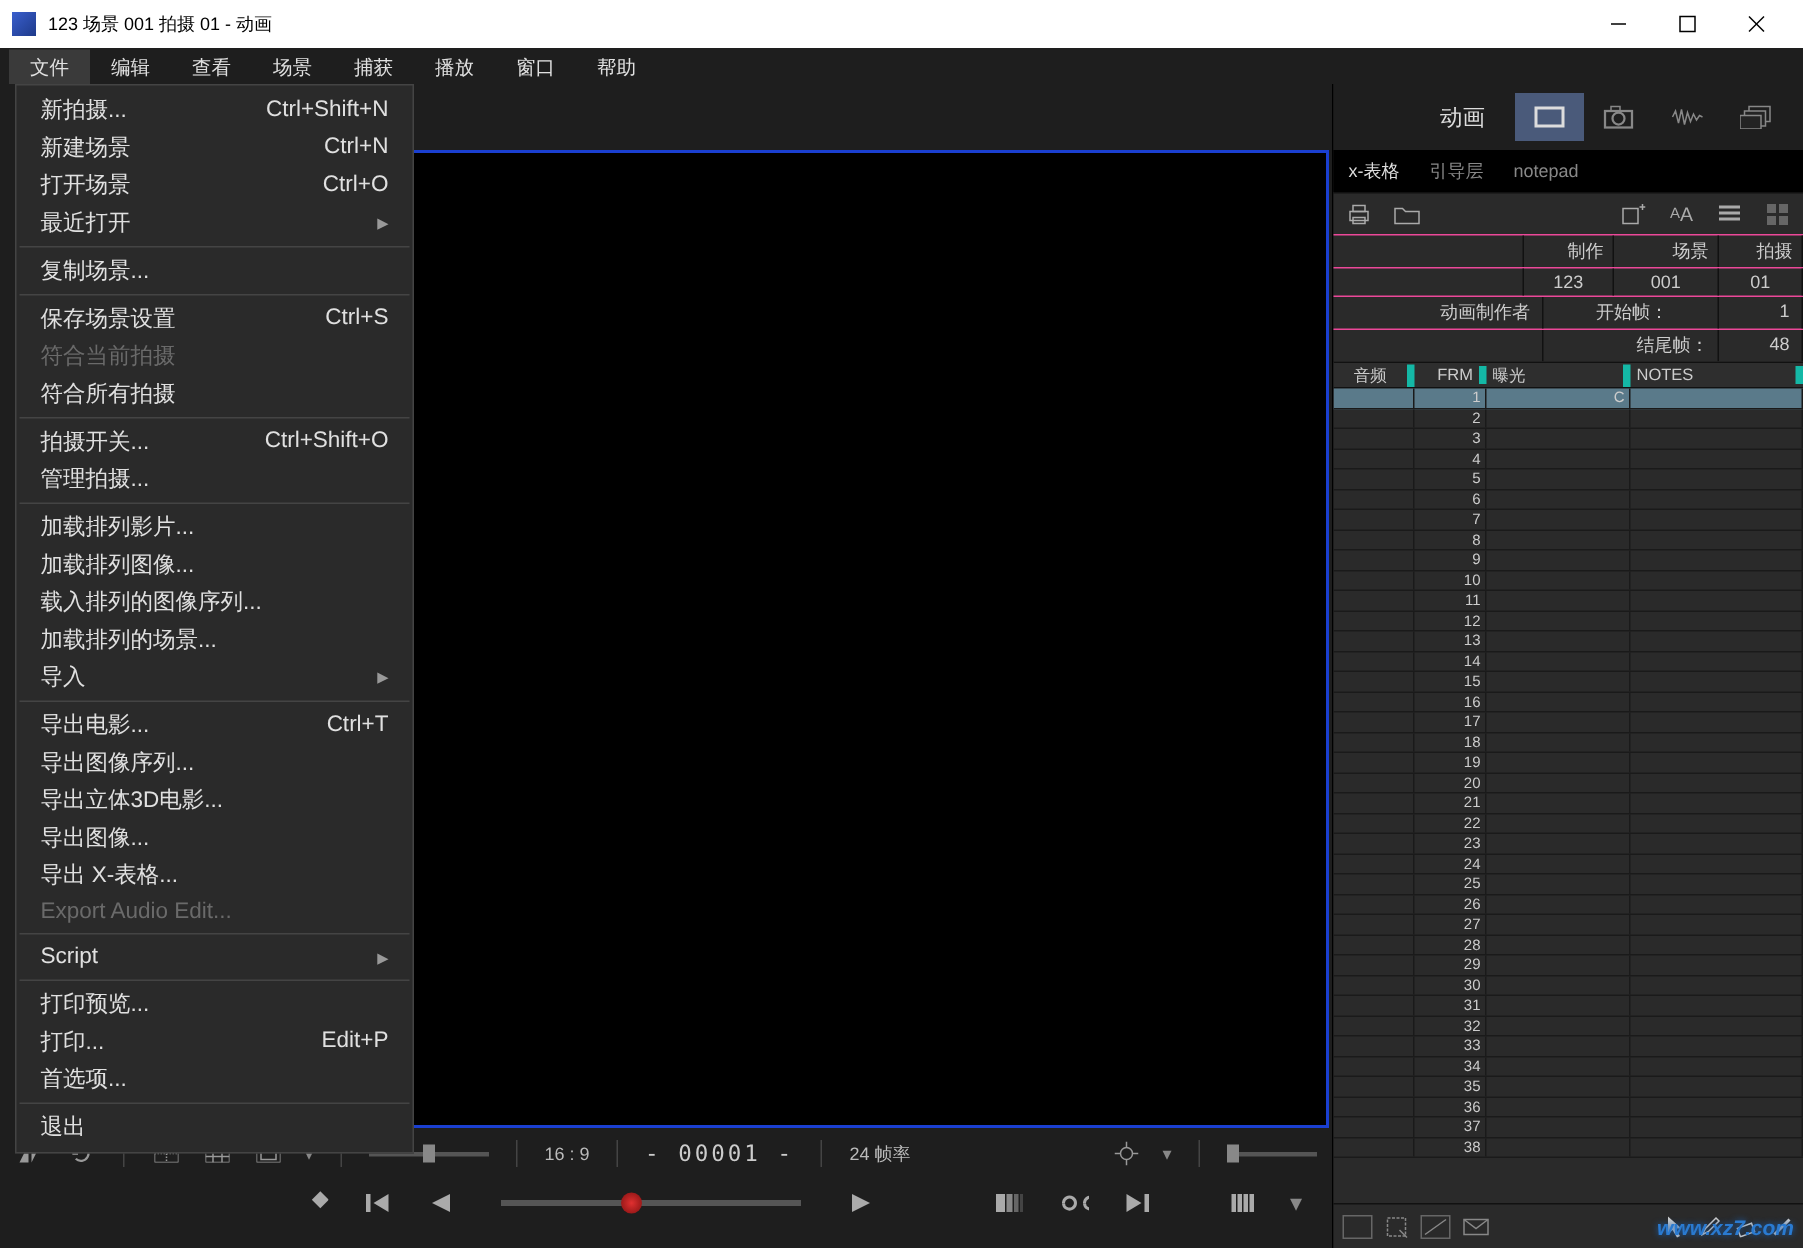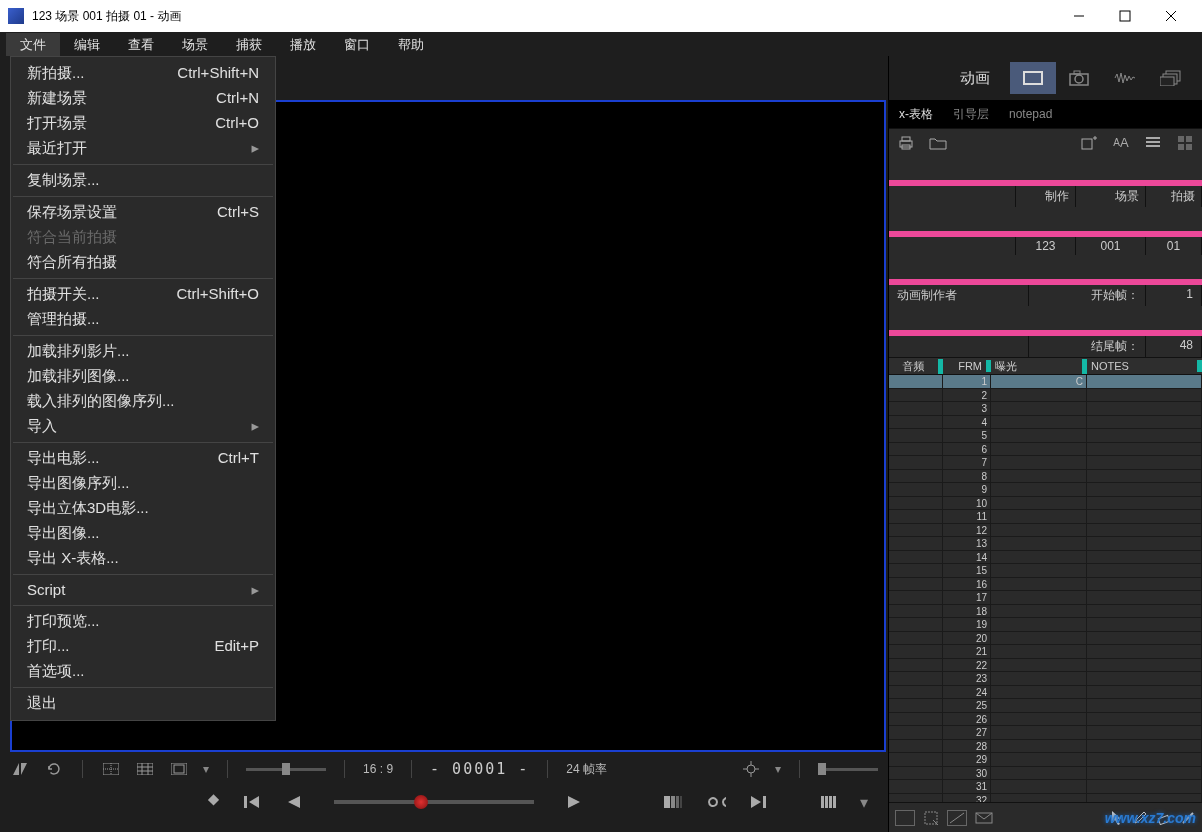--- a/index.html
+++ b/index.html
@@ -57,21 +57,21 @@
 
 .sub-tabs { height: 28px; display: flex; align-items: center; padding: 0 10px; gap: 20px; font-size: 12px; background: #000000; }
 .sub-tabs .sub-tab { color: #888; }
 .sub-tabs .sub-tab.active { color: #ddd; }
 
 .panel-toolbar { height: 28px; display: flex; align-items: center; padding: 0 6px; gap: 10px; background: #2a2a2a; border-top: 1px solid #111; }
 .panel-toolbar .spacer { flex: 1; }
 .panel-toolbar .tb-icon { width: 22px; height: 20px; display: flex; align-items: center; justify-content: center; }
 
 .info-header { background: #2a2a2a; font-size: 12px; }
-.info-header .row { display: flex; border-top: 6px solid #ec4899; margin-top: 24px; }
+.info-header .row { display: flex; border-top: 1px solid #ec4899; }
 .info-header .cell { padding: 2px 8px; border-right: 1px solid #111; text-align: center; }
 .info-header .label-cell { text-align: right; padding-right: 6px; }
 
 .xsheet { flex: 1; overflow: hidden; background: #2a2a2a; font-size: 11px; }
 .xsheet .header-row { display: flex; background: #2e2e2e; border-top: 1px solid #111; border-bottom: 1px solid #111; height: 18px; align-items: center; }
 .xsheet .header-row .col { border-right: 5px solid #14b8a6; padding: 0 4px; }
 .xsheet .data-row { display: flex; height: 13.5px; border-bottom: 1px solid #1a1a1a; }
 .xsheet .data-row .col { border-right: 1px solid #1a1a1a; text-align: right; padding: 0 3px; font-size: 10px; line-height: 13px; }
 .xsheet .data-row.selected { background: #5a7a8a; }
 .xsheet .col-audio { width: 54px; }
@@ -169,39 +169,45 @@
     <div class="item">
       <span>加载排列影片...</span>
     </div>
     <div class="item">
       <span>加载排列图像...</span>
     </div>
     <div class="item">
       <span>载入排列的图像序列...</span>
     </div>
     <div class="item">
+      <span>加载排列的场景...</span>
+    </div>
+    <div class="item">
       <span>导入</span>
       <span class="arrow">▸</span>
     </div>
     <div class="sep"></div>
     <div class="item">
       <span>导出电影...</span>
       <span>Ctrl+T</span>
     </div>
     <div class="item">
       <span>导出图像序列...</span>
     </div>
     <div class="item">
       <span>导出立体3D电影...</span>
     </div>
     <div class="item">
       <span>导出图像...</span>
     </div>
     <div class="item">
       <span>导出 X-表格...</span>
+    </div>
+    <div class="item disabled">
+      <span>Export Audio Edit...</span>
     </div>
     <div class="sep"></div>
     <div class="item">
       <span>Script</span>
       <span class="arrow">▸</span>
     </div>
     <div class="sep"></div>
     <div class="item">
       <span>打印预览...</span>
     </div>
@@ -427,22 +433,22 @@
       <div class="cell label-cell" style="width:70px;">场景</div>
       <div class="cell label-cell" style="width:56px;">拍摄</div>
     </div>
     <div class="row">
       <div class="cell" style="flex:1;"></div>
       <div class="cell" style="width:60px;">123</div>
       <div class="cell" style="width:70px;">001</div>
       <div class="cell" style="width:56px;">01</div>
     </div>
     <div class="row">
-      <div class="cell" style="width:140px;text-align:left;font-family:Liberation Serif, serif;">动画制作者</div>
-      <div class="cell label-cell" style="flex:1;">开始帧：</div>
+      <div class="cell" style="width:140px;text-align:right;font-family:Liberation Serif, serif;">动画制作者</div>
+      <div class="cell label-cell" style="flex:1;text-align:center;">开始帧：</div>
       <div class="cell" style="width:56px;text-align:right;">1</div>
     </div>
     <div class="row">
       <div class="cell" style="width:140px;"></div>
       <div class="cell label-cell" style="flex:1;">结尾帧：</div>
       <div class="cell" style="width:56px;text-align:right;">48</div>
     </div>
   </div>
 
   <div class="xsheet">

